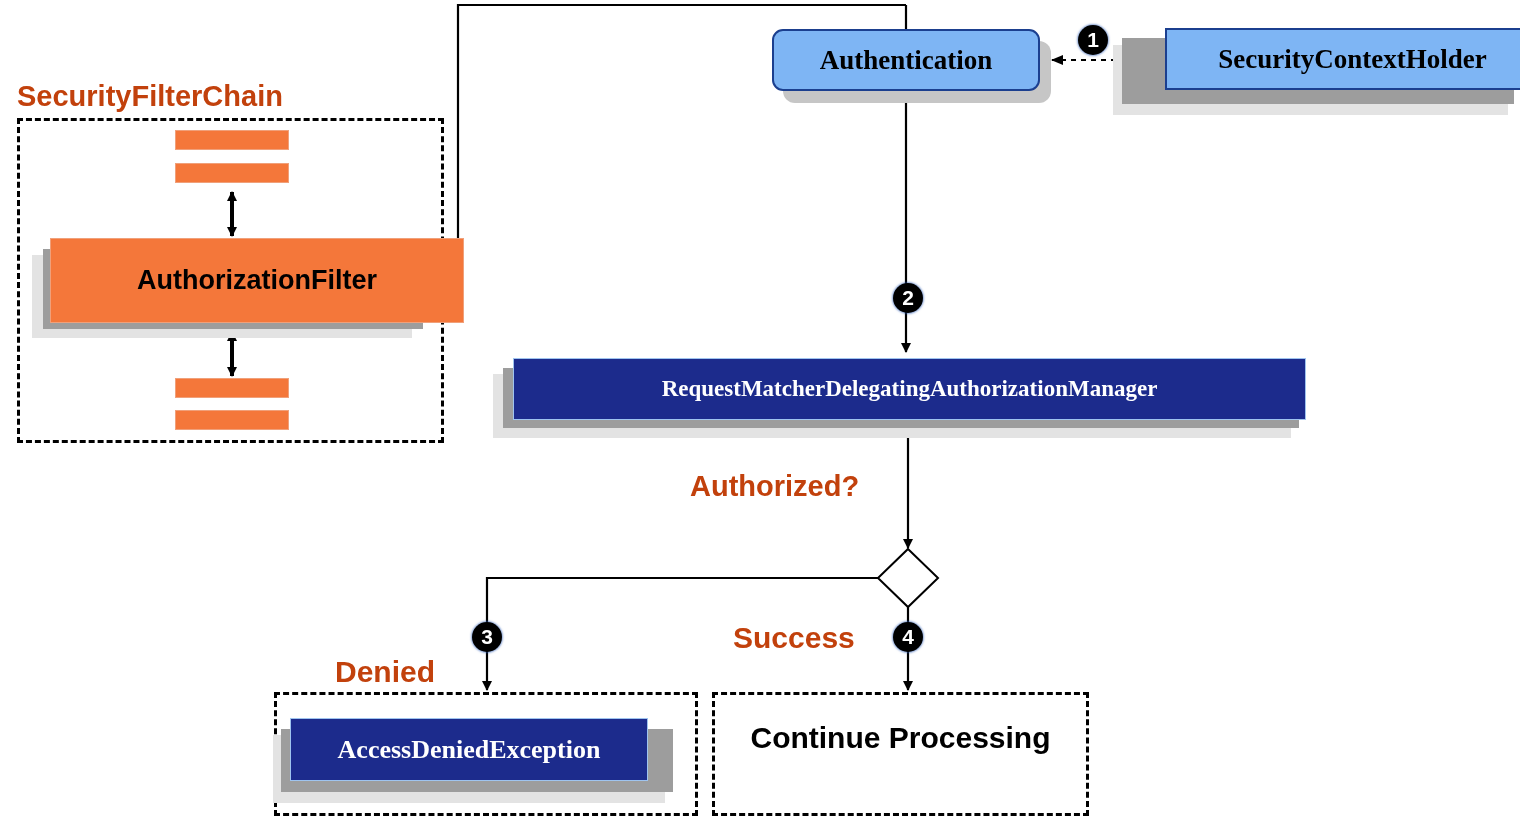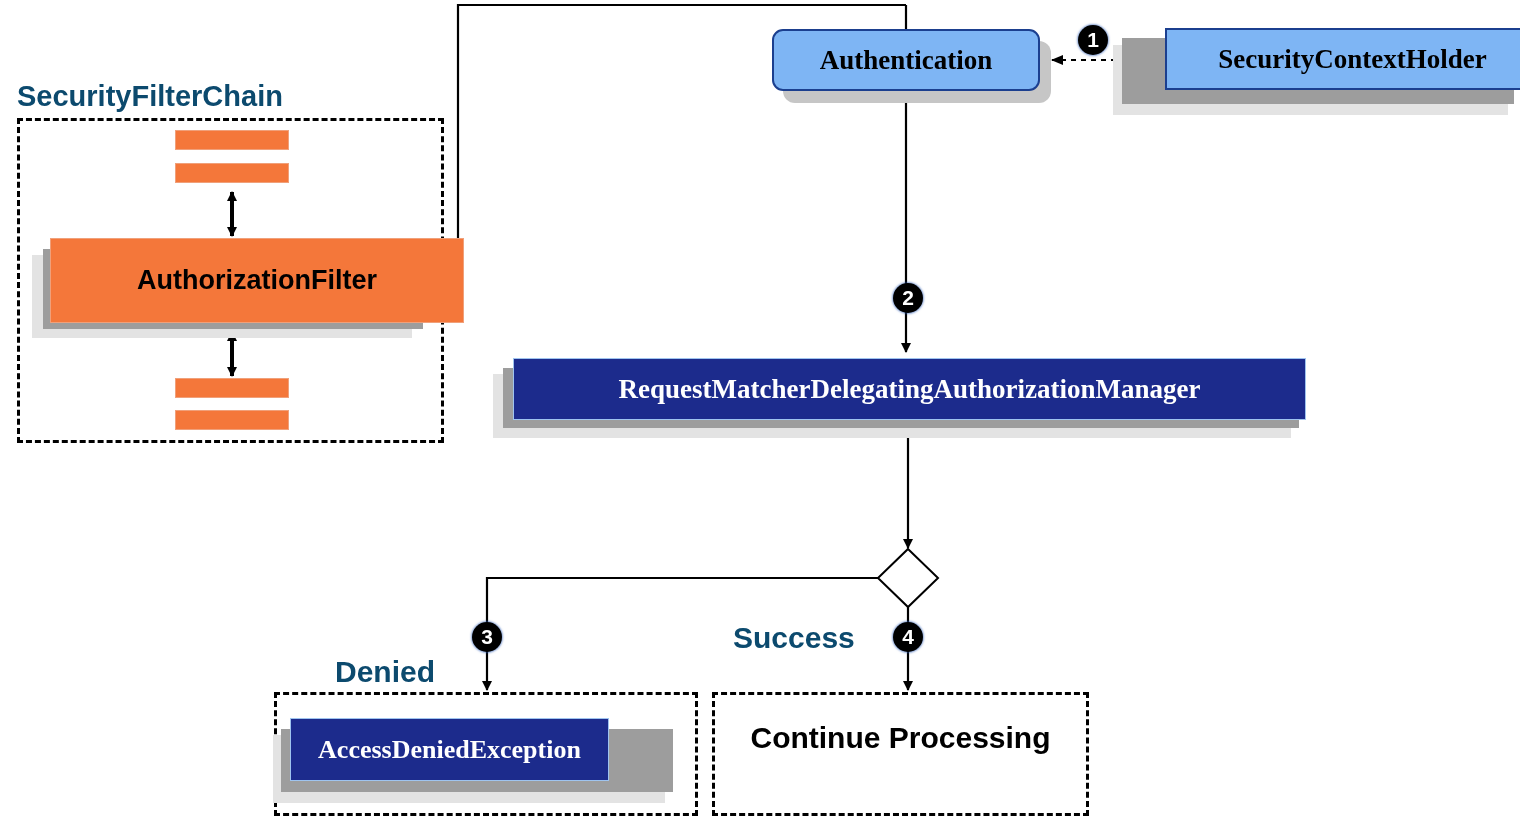--- a/index.html
+++ b/index.html
@@ -59,21 +59,21 @@
     font-size: 27px;
   }
 
   
   .navy-box {
     background: #1c2b8c;
     border: 1px solid #9fc4ef;
     color: #ffffff;
     font-family: "Liberation Serif", serif;
     font-weight: bold;
-    font-size: 27px;
+    font-size: 23px;
   }
   .navy-box.small { font-size: 26px; }
 
   
   .orange-box {
     background: #f4773a;
     border: 1px solid #f0a07a;
     color: #000000;
     font-family: "Liberation Sans", sans-serif;
     font-weight: bold;
@@ -92,21 +92,21 @@
     box-sizing: border-box;
     border: 3px dashed #000000;
     background: transparent;
   }
 
   
   .plain-label {
     position: absolute;
     font-family: "Liberation Sans", sans-serif;
     font-weight: bold;
-    color: #0c4a6e;
+    color: #c2410c;
     white-space: nowrap;
   }
   .label-chain   { font-size: 29px; }
   .label-authq   { font-size: 29px; }
   .label-branch  { font-size: 30px; }
   .continue-text {
     position: absolute;
     font-family: "Liberation Sans", sans-serif;
     font-weight: bold;
     font-size: 30px;
@@ -218,31 +218,32 @@
   <div class="badge" style="left:1078px; top:25px;">1</div>
 
   <div class="shadow-light" style="left:493px; top:374px; width:798px; height:64px;"></div>
   <div class="shadow-dark" style="left:503px; top:368px; width:796px; height:60px;"></div>
   <div class="node navy-box" style="left:513px; top:358px; width:793px; height:62px;">
     <span>RequestMatcherDelegatingAuthorizationManager</span>
   </div>
 
   <div class="badge" style="left:893px; top:283px;">2</div>
 
+  <div class="plain-label label-authq" style="left:690px; top:470px;">Authorized?</div>
 
   <div class="plain-label label-branch" style="left:335px; top:655px;">Denied</div>
   <div class="badge" style="left:472px; top:622px;">3</div>
 
   <div class="plain-label label-branch" style="left:733px; top:621px;">Success</div>
   <div class="badge" style="left:893px; top:622px;">4</div>
 
   <div class="dashed-box" style="left:274px; top:692px; width:424px; height:124px;"></div>
   <div class="shadow-light" style="left:273px; top:735px; width:392px; height:68px;"></div>
   <div class="shadow-dark" style="left:281px; top:729px; width:392px; height:63px;"></div>
-  <div class="node navy-box small" style="left:290px; top:718px; width:319px; height:63px;">
+  <div class="node navy-box small" style="left:290px; top:718px; width:358px; height:63px;">
     <span>AccessDeniedException</span>
   </div>
 
   <div class="dashed-box" style="left:712px; top:692px; width:377px; height:124px;"></div>
   <div class="continue-text" style="left:712px; top:720px; width:377px;">
     <div>Continue Processing</div>
   </div>
 
 </div>
 

